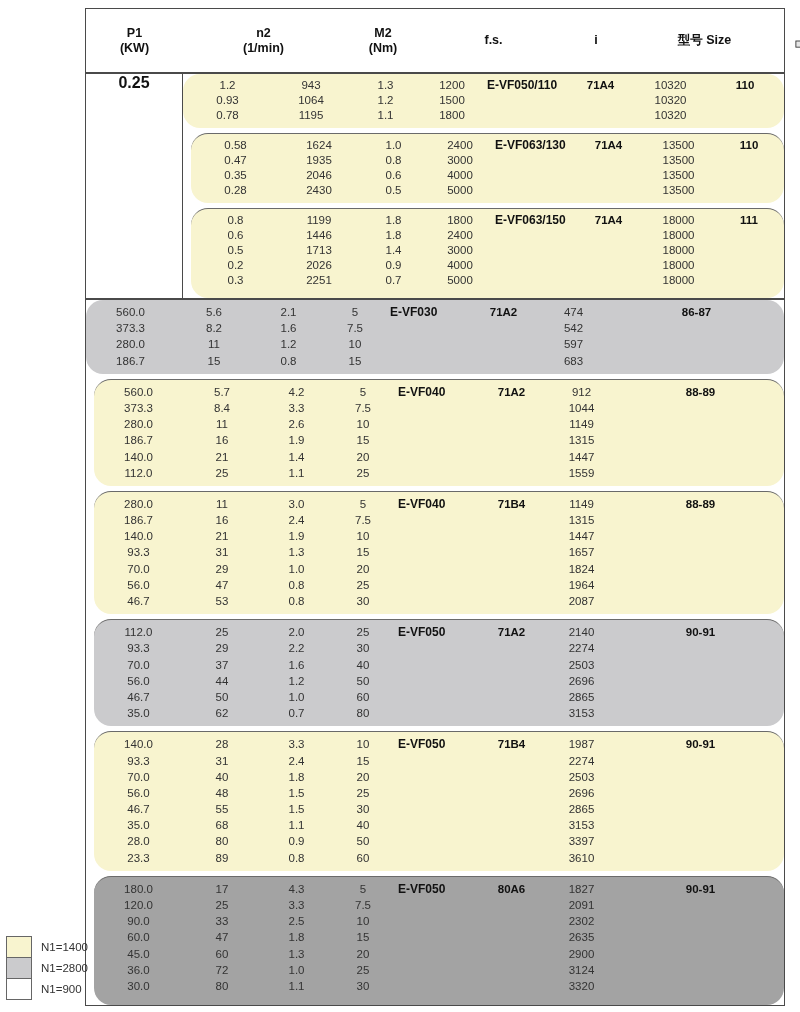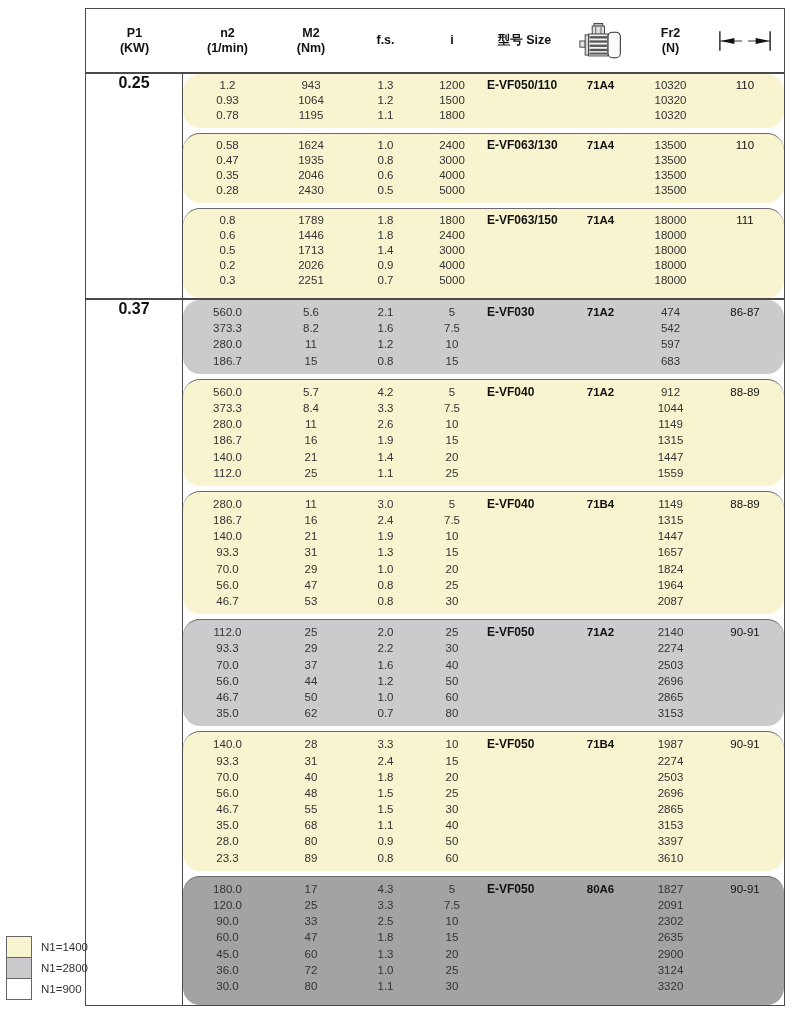--- a/index.html
+++ b/index.html
@@ -1,42 +1,42 @@
 <!DOCTYPE html>
 <html><head>
 <meta charset="utf-8">
 <style>
   html,body{margin:0;padding:0;background:#fff;}
   body{width:800px;height:1012px;position:relative;font-family:"Liberation Sans",sans-serif;color:#222;overflow:hidden;}
 
   .spec-table{position:absolute;left:85px;top:8px;width:700px;height:998px;border:1.5px solid #4a4a4a;background:#fff;box-sizing:border-box;display:flex;flex-direction:column;}
 
   
-  .thead{height:63px;flex:none;border-bottom:2px solid #4a4a4a;display:grid;grid-template-columns:97px 89px 78px 71px 62px 83px 69px 71px 1fr;align-items:center;}
+  .thead{height:63px;flex:none;border-bottom:2px solid #4a4a4a;display:grid;grid-template-columns:97px 89px 78px 71px 62px 83px 69px 71px 1fr;align-items:center;gap:36px;}
   .hc{text-align:center;font-weight:bold;font-size:12.5px;line-height:15px;color:#111;}
   .hc .sub{font-weight:bold;}
   .hc-icon{display:flex;align-items:center;justify-content:center;}
 
   
   .tbody{flex:1;display:flex;flex-direction:column;overflow:hidden;}
   .sec{display:flex;overflow:hidden;}
   .sec.first{height:226px;flex:none;border-bottom:2px solid #4a4a4a;box-sizing:border-box;}
   .sec.last{flex:1;}
   .p1col{width:97px;flex:none;border-right:1.5px solid #4a4a4a;box-sizing:border-box;display:flex;align-items:flex-start;justify-content:center;background:#fff;}
   .p1txt{font-weight:bold;font-size:16px;color:#111;}
   .groups{flex:1;display:flex;flex-direction:column;overflow:hidden;}
   .group{padding:4px 0 5px;flex:none;border-radius:17px;}
-  .group.gap{margin-top:5px;border-top:1.5px solid #6a6a6a;}
+  .group.gap{margin-top:5px;border-top:1.5px solid #6a6a6a;margin-left:8px;}
   .group.fill{flex:1;}
   .row{display:grid;grid-template-columns:89px 78px 71px 62px 83px 69px 71px 1fr;height:15px;line-height:15px;font-size:11.5px;color:#333;}
   .sec.last .row{height:16.2px;line-height:16.2px;}
   .cell{text-align:center;white-space:nowrap;overflow:hidden;}
   .cell.c4{text-align:left;padding-left:4px;font-weight:bold;color:#111;font-size:12px;}
   .cell.c5{font-weight:bold;color:#111;}
-  .cell.c7{font-weight:normal;color:#111;}
+  .cell.c7{font-weight:bold;color:#111;}
 
   
   .legend{position:absolute;left:6px;top:936px;display:flex;flex-direction:column;}
   .legend-item{display:flex;align-items:center;height:22px;margin-top:-1px;}
   .legend-item:first-child{margin-top:0;}
   .legend-swatch{width:26px;height:22px;border:1px solid #666;box-sizing:border-box;margin-right:9px;flex:none;}
   .legend-label{font-size:11.5px;color:#333;}
 </style>
 </head>
 <body>
@@ -168,21 +168,21 @@
               <div class="cell c3">5000</div>
               <div class="cell c4"></div>
               <div class="cell c5"></div>
               <div class="cell c6">13500</div>
               <div class="cell c7"></div>
             </div>
           </div>
           <div class="group gap fill" style="background: rgb(248, 244, 207);">
             <div class="row">
               <div class="cell c0">0.8</div>
-              <div class="cell c1">1789</div>
+              <div class="cell c1">1199</div>
               <div class="cell c2">1.8</div>
               <div class="cell c3">1800</div>
               <div class="cell c4">E-VF063/150</div>
               <div class="cell c5">71A4</div>
               <div class="cell c6">18000</div>
               <div class="cell c7">111</div>
             </div>
             <div class="row">
               <div class="cell c0">0.6</div>
               <div class="cell c1">1446</div>
@@ -220,23 +220,20 @@
               <div class="cell c3">5000</div>
               <div class="cell c4"></div>
               <div class="cell c5"></div>
               <div class="cell c6">18000</div>
               <div class="cell c7"></div>
             </div>
           </div>
         </div>
       </div>
       <div class="sec last">
-        <div class="p1col">
-          <div class="p1txt">0.37</div>
-        </div>
         <div class="groups">
           <div class="group" style="background: rgb(203, 203, 205);">
             <div class="row">
               <div class="cell c0">560.0</div>
               <div class="cell c1">5.6</div>
               <div class="cell c2">2.1</div>
               <div class="cell c3">5</div>
               <div class="cell c4">E-VF030</div>
               <div class="cell c5">71A2</div>
               <div class="cell c6">474</div>

